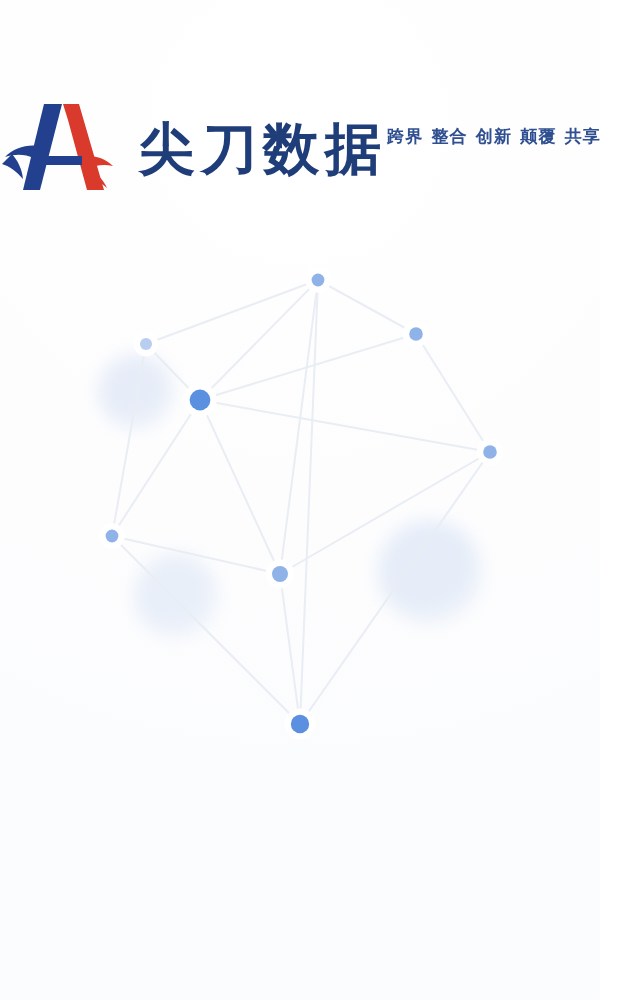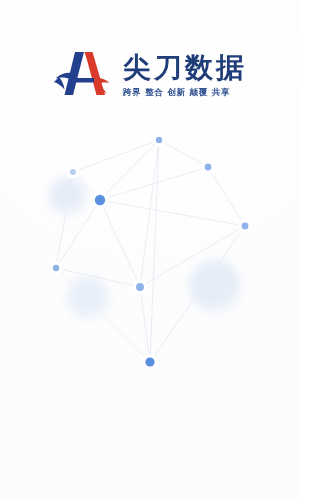--- a/index.html
+++ b/index.html
@@ -38,21 +38,21 @@
     gap: 12px;
   }
   .brand-mark {
     width: 58px;
     height: 56px;
     flex: 0 0 auto;
     display: block;
   }
   .brand-text {
     display: flex;
-    flex-direction: column;
+    flex-direction: row;
     align-items: flex-start;
     justify-content: center;
   }
   .brand-name {
     font-family: "DejaVu Sans", "Liberation Sans", sans-serif;
     font-size: 28px;
     font-weight: bold;
     letter-spacing: 3px;
     line-height: 1.06;
     color: #1f3d78;

